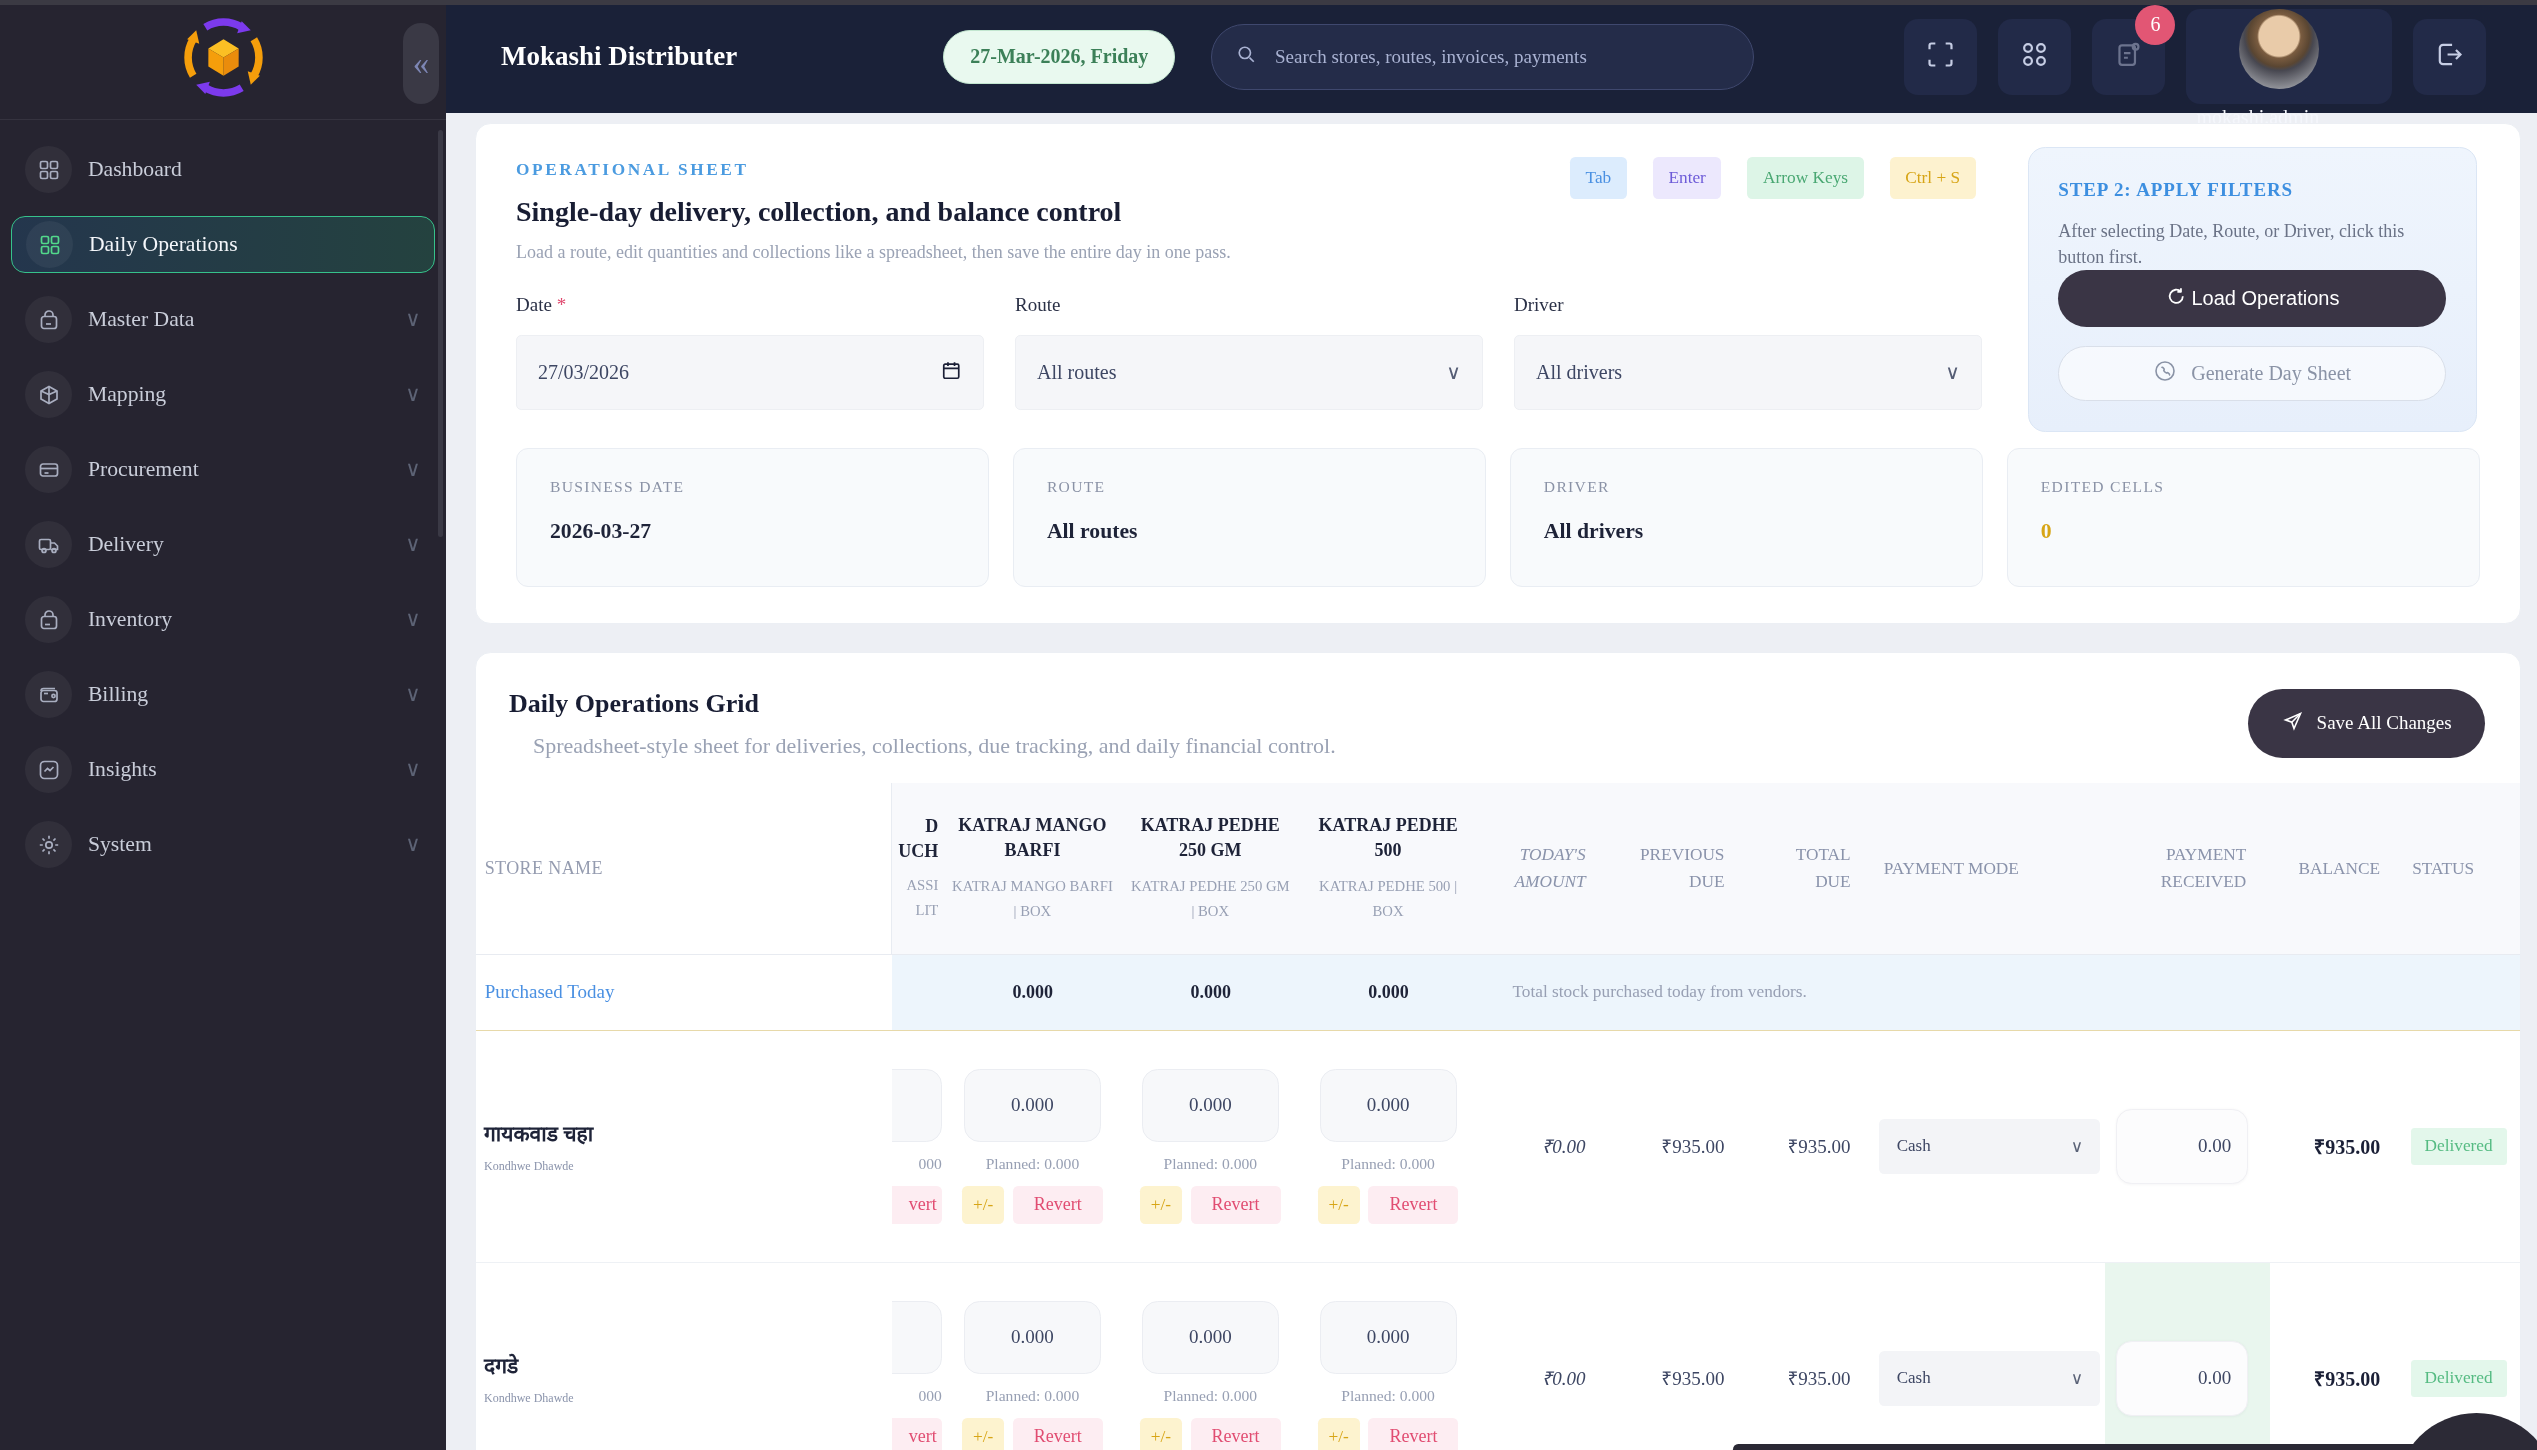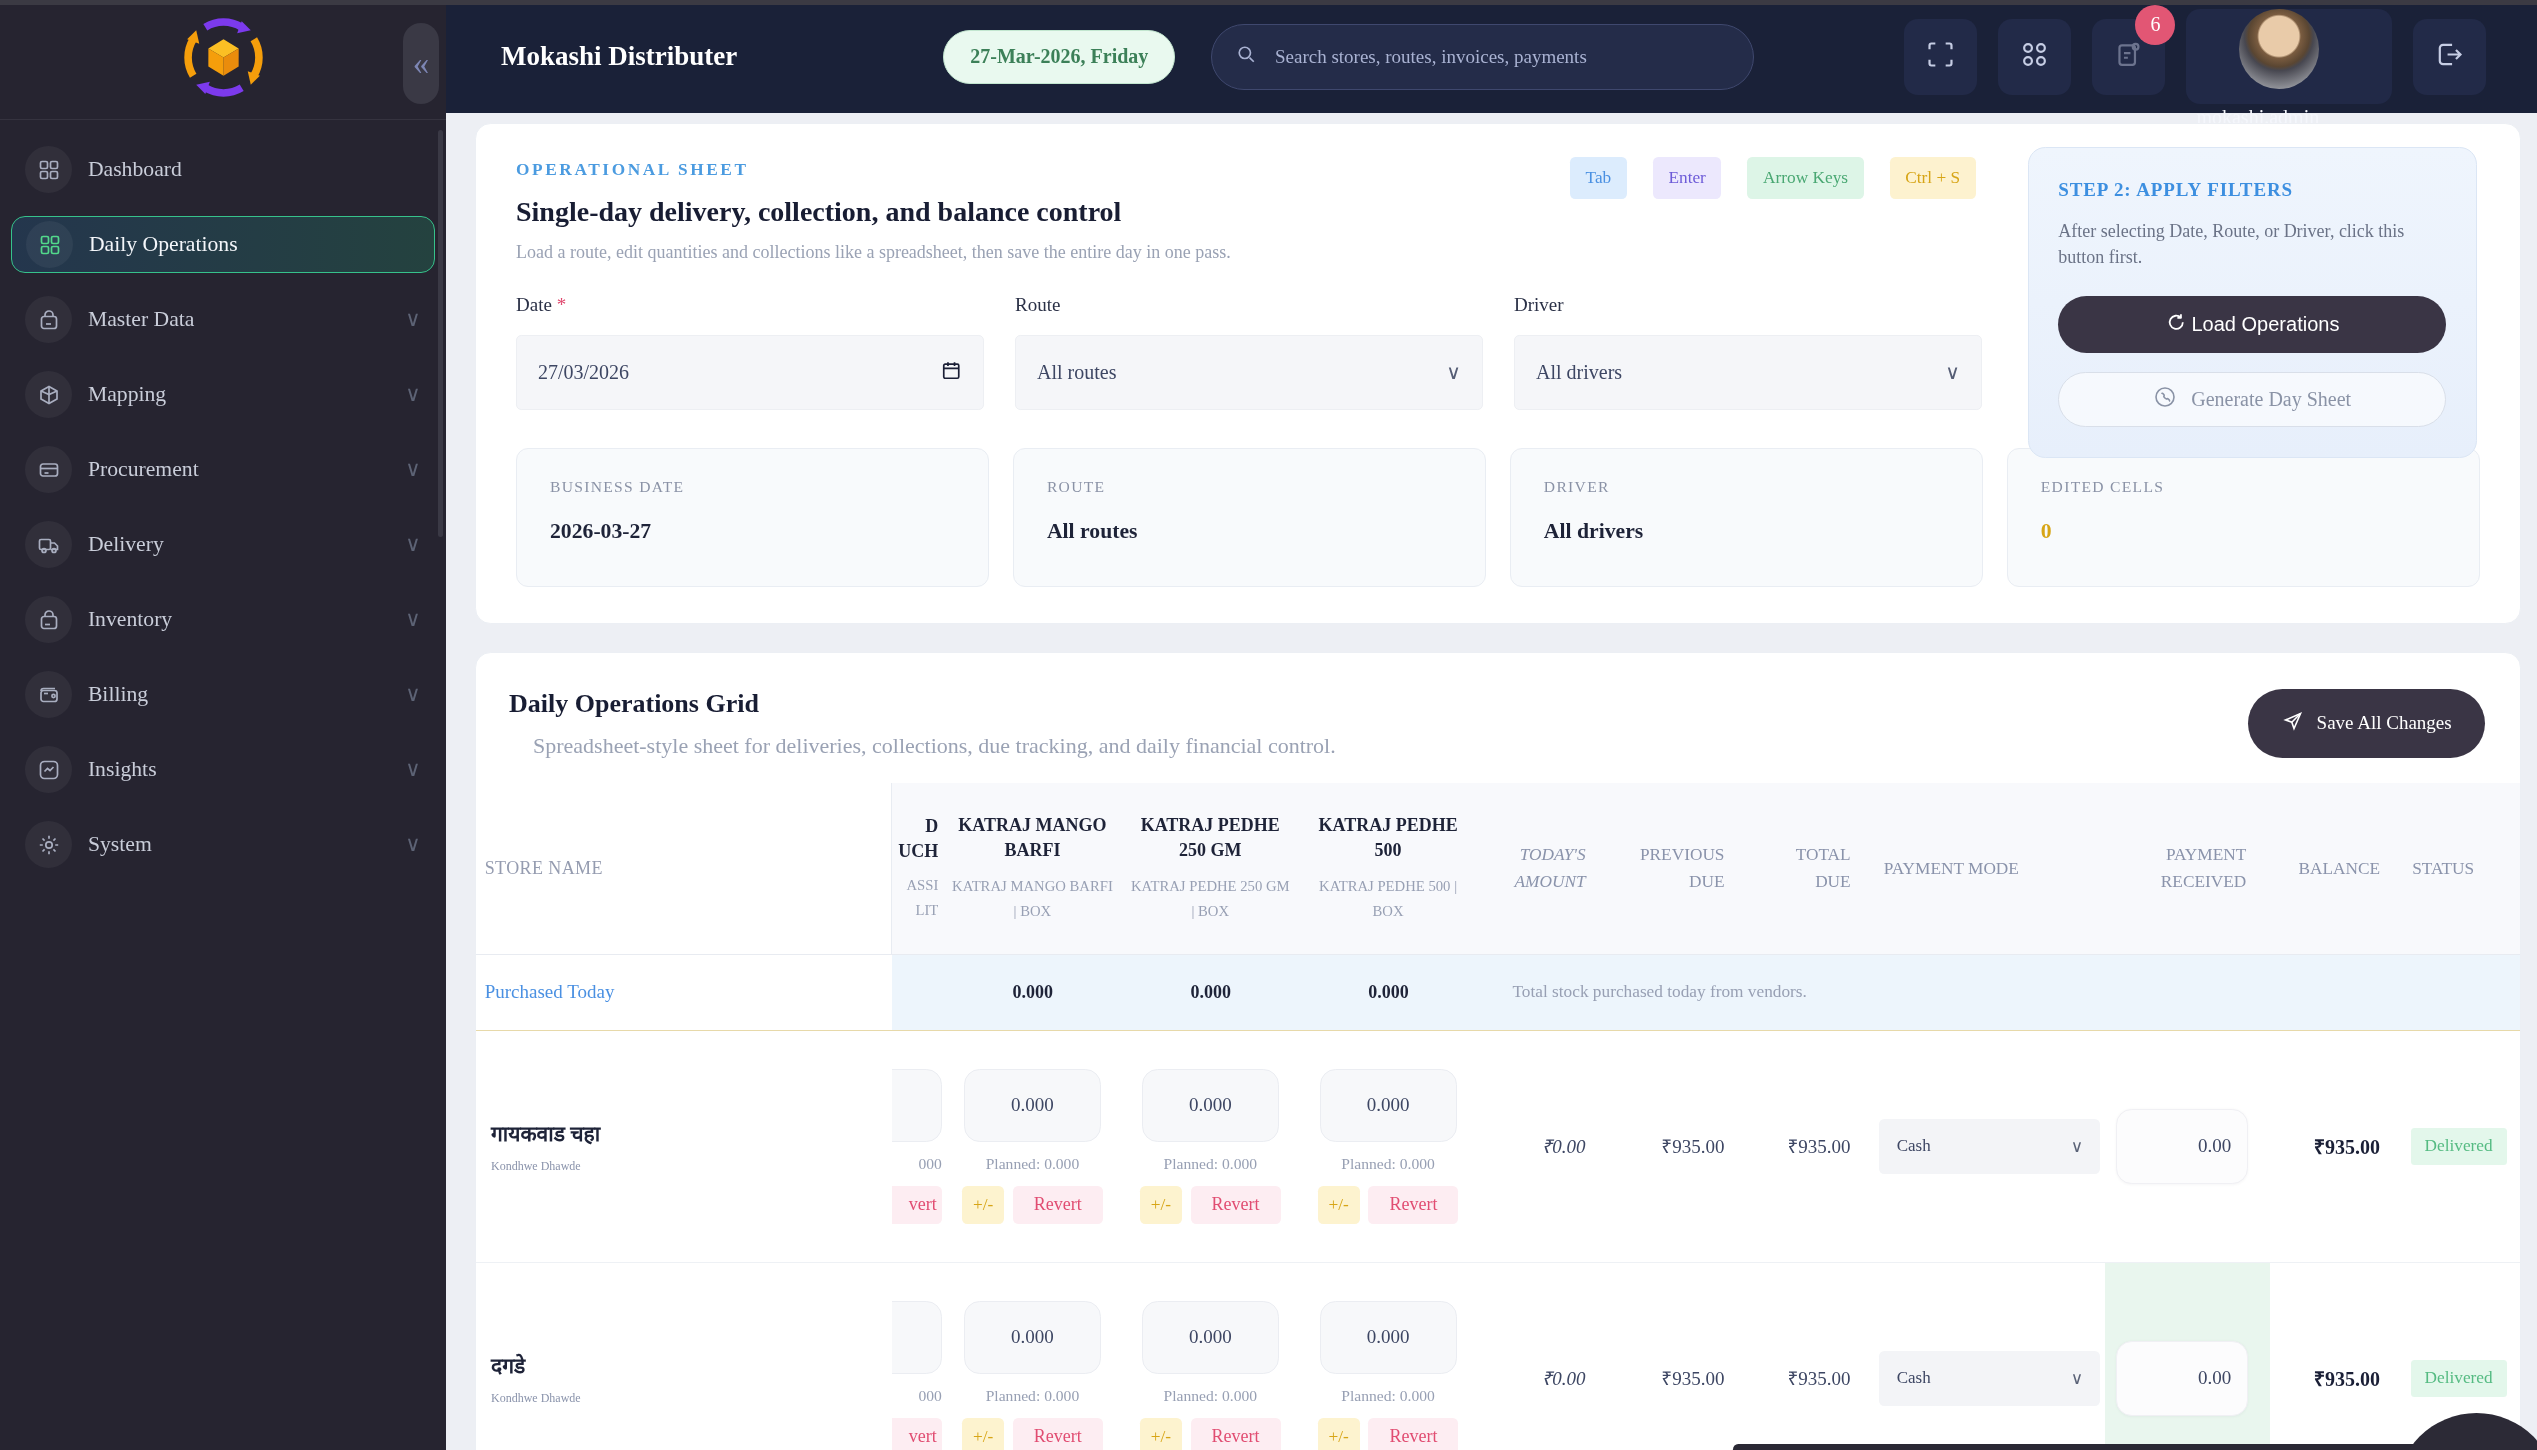--- a/index.html
+++ b/index.html
@@ -66,21 +66,21 @@
   .field-label{font-size:19px;color:#2b3147;margin-bottom:19px;}
   .req{color:#e0476d;}
   .field-box{height:75px;background:#f5f6f9;border:0.9px solid #edeff3;border-radius:5.2px;display:flex;align-items:center;
              padding:0 21px;font-size:20px;color:#3d4663;cursor:pointer;}
   .field-box .tail{margin-left:auto;color:#555d75;}
 
   .step2{position:absolute;top:22.5px;right:43px;width:449px;border-radius:17.3px;border:0.9px solid #dbe6f5;
          background:linear-gradient(180deg,#eff5fd 0%,#e7effb 100%);padding:31px 29.5px 29.5px 29.5px;}
   .step2-title{color:#3d8fe0;font-weight:700;font-size:19px;letter-spacing:0.9px;}
   .step2-desc{color:#6b7387;font-size:18px;line-height:1.45;margin-top:17.3px;}
-  .btn-load{margin-top:26px;width:100%;height:57px;border-radius:29px;background:#3a3545;color:#fff;font-size:20px;
+  .btn-load{width:100%;height:57px;border-radius:29px;background:#3a3545;color:#fff;font-size:20px;
             display:flex;align-items:center;justify-content:center;gap:4px;cursor:pointer;border:none;}
   .btn-generate{margin-top:19px;width:100%;height:55px;border-radius:28px;background:rgba(255,255,255,.6);
             border:0.9px solid #d9dfe9;color:#8a93a6;font-size:20px;display:flex;align-items:center;justify-content:center;gap:14px;}
 
   .summary{display:flex;gap:24px;margin-top:38px;}
   .sum-card{flex:1;height:139px;background:#f8fafc;border:0.9px solid #e9edf3;border-radius:12px;padding:29.5px 33px;}
   .sum-label{font-size:15.6px;color:#8a92a6;letter-spacing:1.3px;}
   .sum-value{font-size:21.7px;font-weight:700;color:#1e2338;margin-top:22.5px;}
   .sum-value.accent{color:#d7a516;}
 
@@ -118,21 +118,21 @@
   .h-left{align-items:flex-start;}
 
   .purchased{height:76px;border-bottom:1.7px solid #e7d9a9;}
   .purchased .c-store{display:flex;align-items:center;padding-left:8.7px;color:#4a90e2;font-size:19px;background:#fff;}
   .purchased .pcell{background:#edf5fc;display:flex;align-items:center;justify-content:center;
                     font-size:18px;font-weight:700;color:#1e2338;}
   .purchased .c-note{width:1044px;background:#edf5fc;display:flex;align-items:center;padding-left:35px;
                      font-size:17.3px;color:#98a0b4;font-weight:400;}
 
   .drow{height:232px;border-bottom:0.9px solid #eef1f5;}
-  .drow .c-store{display:flex;flex-direction:column;justify-content:center;padding-left:15px;}
+  .drow .c-store{display:flex;flex-direction:column;justify-content:center;padding-left:8px;}
   .store-name{font-size:21px;font-weight:700;color:#1e2338;}
   .store-area{font-size:12px;color:#8a93ab;margin-top:11.3px;}
   .cell-prod{display:flex;flex-direction:column;align-items:center;justify-content:center;gap:13px;}
   .qty-box{width:137px;height:73px;border-radius:15.6px;background:#f7f8fa;border:0.9px solid #ebedf2;
            display:flex;align-items:center;justify-content:center;font-size:19px;color:#3d4663;}
   .planned{font-size:15.6px;color:#98a0b4;}
   .chip-row{display:flex;gap:8.7px;}
   .chip-pm{width:42px;height:38px;border-radius:5.2px;background:#fdf3cf;color:#d7a516;font-size:17.3px;
            display:flex;align-items:center;justify-content:center;cursor:pointer;}
   .chip-revert{width:90px;height:38px;border-radius:5.2px;background:#fdedf2;color:#e14d72;font-size:18px;

